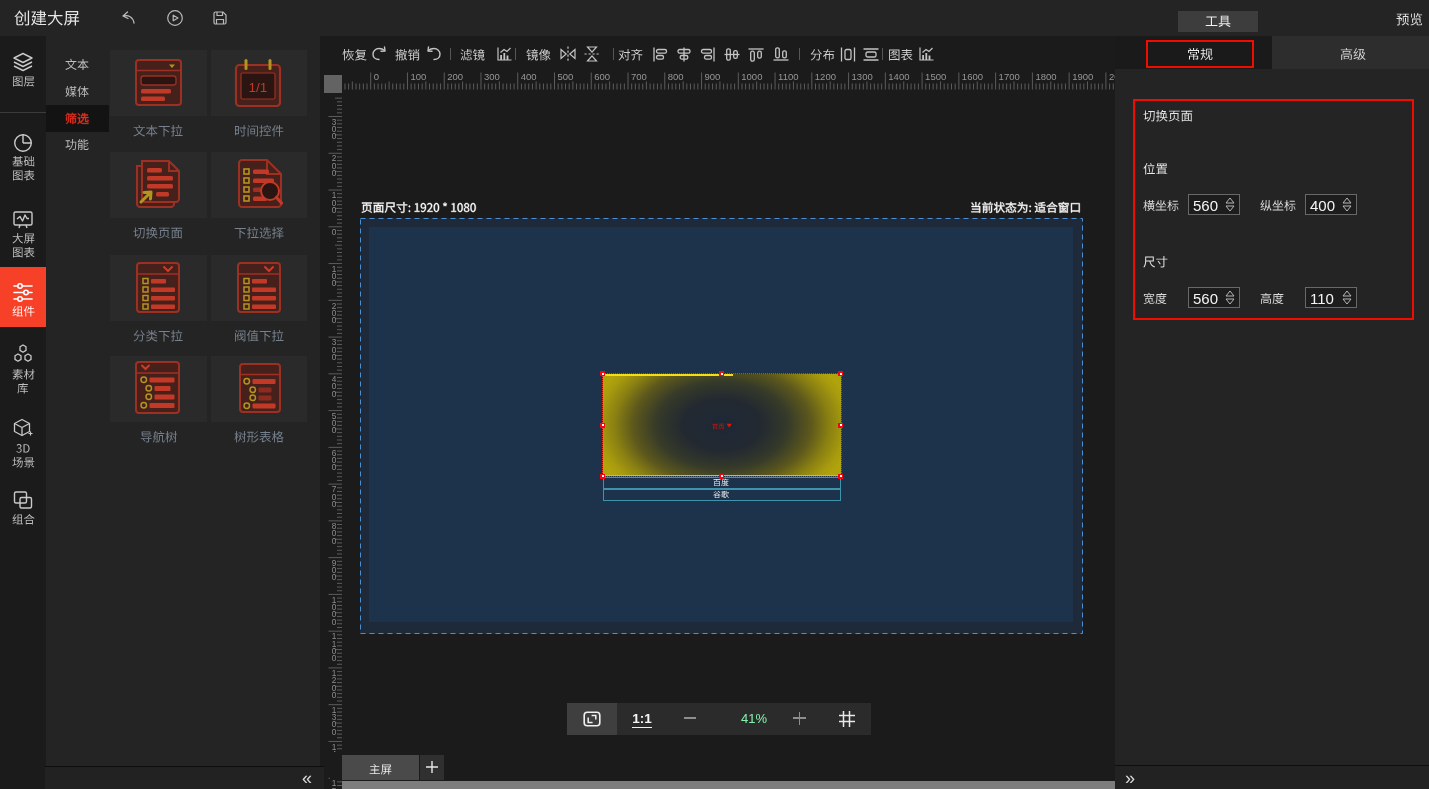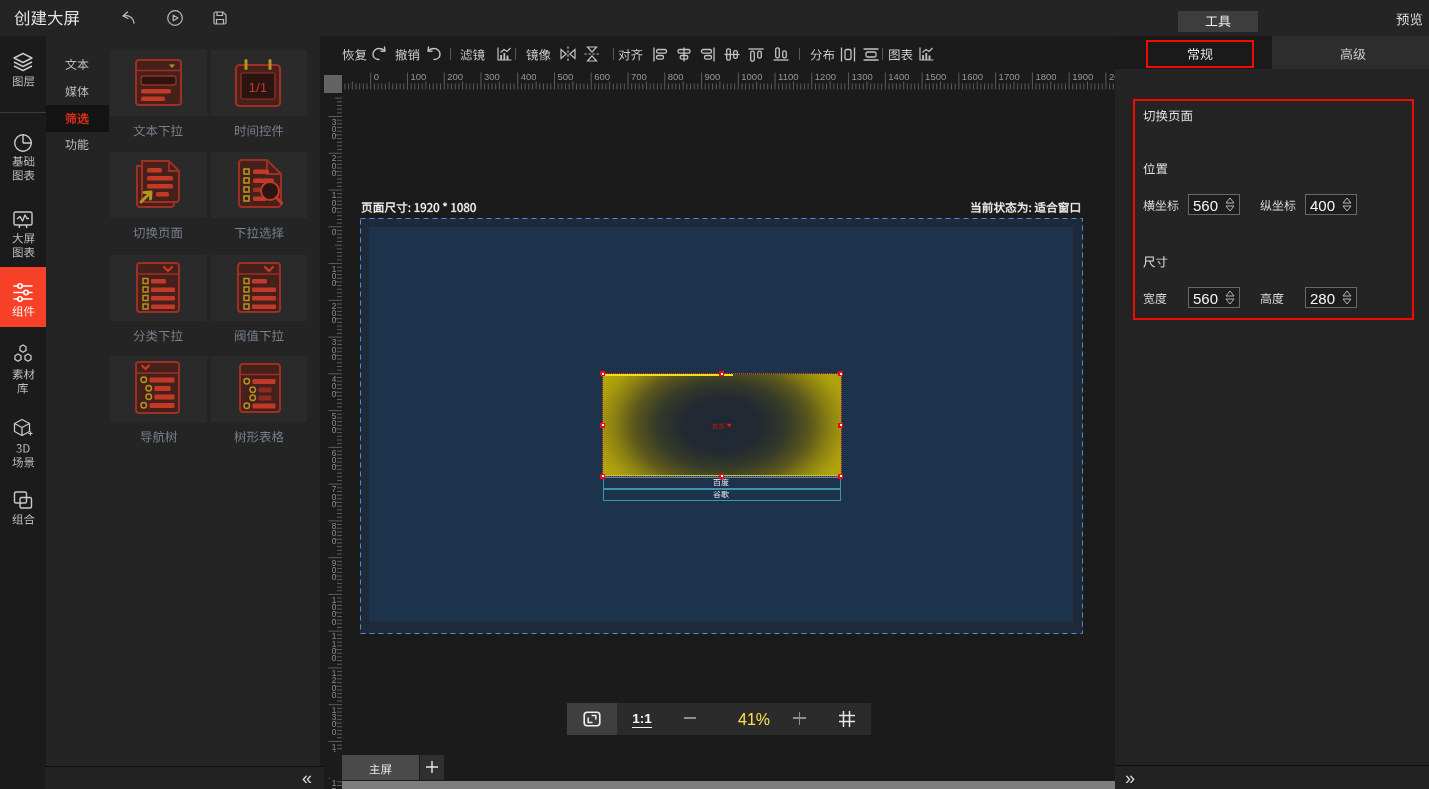--- a/index.html
+++ b/index.html
@@ -875,21 +875,21 @@
 <div class="abs" style="left:567px;top:703px;width:304px;height:32px;background:#2b2b2b"></div>
 <div class="abs" style="left:567px;top:703px;width:50px;height:32px;background:#3f3f3f"></div>
 <svg class="abs" style="left:583px;top:710px" width="18" height="18" viewBox="0 0 18 18" fill="none">
 <rect x="1.2" y="2.2" width="15.6" height="13.6" rx="3" stroke="#f0f0f0" stroke-width="1.6"></rect>
 <path d="M8.6 5.6 L12.8 5.6 L12.8 9.4" stroke="#f0f0f0" stroke-width="1.5" fill="none"></path>
 <path d="M5.2 7.6 L5.2 12.4 L9.6 12.4" stroke="#f0f0f0" stroke-width="1.5" fill="none"></path>
     </svg>
 <div class="abs" style="left:631px;top:711px;width:22px;height:16px;color:#f5f5f5;font-size:13.5px;font-weight:bold;text-align:center;font-family:'Liberation Sans',sans-serif">1:1</div>
 <div class="abs" style="left:632px;top:726.5px;width:20px;height:1.4px;background:#f0f0f0"></div>
 <div class="abs" style="left:684px;top:717px;width:12px;height:1.5px;background:#8e8e8e"></div>
-<div class="abs" style="left:731px;top:711px;width:46px;height:15px;color:#fde047;font-size:16px;text-align:center;font-family:'Liberation Sans',sans-serif">41%</div>
+<div class="abs" style="left:731px;top:711px;width:46px;height:15px;color:#86efac;font-size:13px;text-align:center;font-family:'Liberation Sans',sans-serif">41%</div>
 <div class="abs" style="left:793px;top:717.2px;width:13px;height:1.5px;background:#8e8e8e"></div>
 <div class="abs" style="left:798.8px;top:711.5px;width:1.5px;height:13px;background:#8e8e8e"></div>
 <svg class="abs" style="left:838px;top:710px" width="18" height="18" viewBox="0 0 18 18" stroke="#e8e8e8" stroke-width="1.5">
 <path d="M5.5 1 L5.5 17 M11.5 1 L11.5 17 M1 5.5 L17 5.5 M1 11.5 L17 11.5"></path>
     </svg>
 <div class="abs" style="left:330px;top:752px;width:785px;height:28px;background:#1b1b1b"></div>
 <div class="abs" style="left:342px;top:755px;width:77px;height:25px;background:#4a4a4a"></div>
 <svg style="position:absolute;left:368.5px;top:762.9px;overflow:visible" width="25" height="14">
       <path d="M4.3 -9.1C5 -8.6 5.8 -7.9 6.3 -7.4H1.2V-6.5H5.3V-4H1.7V-3.2H5.3V-0.3H0.6V0.5H10.9V-0.3H6.2V-3.2H9.8V-4H6.2V-6.5H10.3V-7.4H6.6L7.1 -7.8C6.7 -8.3 5.7 -9.1 5 -9.6Z M15.5 -6.1C15.8 -5.7 16 -5.2 16.2 -4.9L17 -5.2C16.8 -5.5 16.5 -6 16.3 -6.3ZM13.9 -8.4H20.9V-7.2H13.9ZM13.1 -9.1V-5.3C13.1 -3.5 13 -1.2 11.9 0.5C12.1 0.6 12.5 0.8 12.6 0.9C13.8 -0.8 13.9 -3.4 13.9 -5.3V-6.4H21.8V-9.1ZM20 -6.3C19.8 -5.9 19.5 -5.3 19.2 -4.8H14.4V-4.1H16.2V-3L16.2 -2.5H14.1V-1.8H16.1C15.8 -1 15.3 -0.3 14 0.3C14.2 0.4 14.4 0.7 14.5 0.9C16.2 0.2 16.7 -0.7 17 -1.8H19.3V0.9H20.2V-1.8H22.4V-2.5H20.2V-4.1H22.1V-4.8H20.1C20.4 -5.2 20.7 -5.7 20.9 -6.1ZM19.3 -2.5H17L17 -3V-4.1H19.3Z" transform="translate(0,10.6)" fill="#f0f0f0"></path>
     </svg>
@@ -942,21 +942,21 @@
 <path d="M3 7 L7 2 L11 7 Z"></path>
       <path d="M3 10 L7 15 L11 10 Z"></path>
     </svg>
 <div class="abs" style="left:1188px;top:287px;width:52px;height:20.5px;border:1px solid #686868;background:#1d1d1d"></div>
 <div class="abs" style="left:1193px;top:289.5px;width:30px;height:16px;color:#f5f5f5;font-size:15px;font-family:'Liberation Sans',sans-serif">560</div>
 <svg class="abs" style="left:1223px;top:289px" width="14" height="17" viewBox="0 0 14 17" fill="none" stroke="#b8b8b8" stroke-width="1">
 <path d="M3 7 L7 2 L11 7 Z"></path>
       <path d="M3 10 L7 15 L11 10 Z"></path>
     </svg>
 <div class="abs" style="left:1305px;top:287px;width:52px;height:20.5px;border:1px solid #686868;background:#1d1d1d"></div>
-<div class="abs" style="left:1310px;top:289.5px;width:30px;height:16px;color:#f5f5f5;font-size:15px;font-family:'Liberation Sans',sans-serif">280</div>
+<div class="abs" style="left:1310px;top:289.5px;width:30px;height:16px;color:#f5f5f5;font-size:15px;font-family:'Liberation Sans',sans-serif">110</div>
 <svg class="abs" style="left:1340px;top:289px" width="14" height="17" viewBox="0 0 14 17" fill="none" stroke="#b8b8b8" stroke-width="1">
 <path d="M3 7 L7 2 L11 7 Z"></path>
       <path d="M3 10 L7 15 L11 10 Z"></path>
     </svg>
 <div class="abs" style="left:1115px;top:765px;width:314px;height:1px;background:#0e0e0e"></div>
 <div class="abs" style="left:1115px;top:766px;width:314px;height:23px;background:#222222"></div>
 <div class="abs" style="left:1125px;top:768px;width:20px;height:22px;color:#d8d8d8;font-size:18px;font-family:'Liberation Sans',sans-serif">»</div>
 <div class="abs" style="left:45px;top:765.6px;width:279px;height:1px;background:#0d0d0d"></div>
 <div class="abs" style="left:45px;top:766.6px;width:279px;height:22.4px;background:#222222"></div>
 <div class="abs" style="left:302px;top:768px;width:20px;height:22px;color:#d8d8d8;font-size:18px;font-family:'Liberation Sans',sans-serif">«</div>

